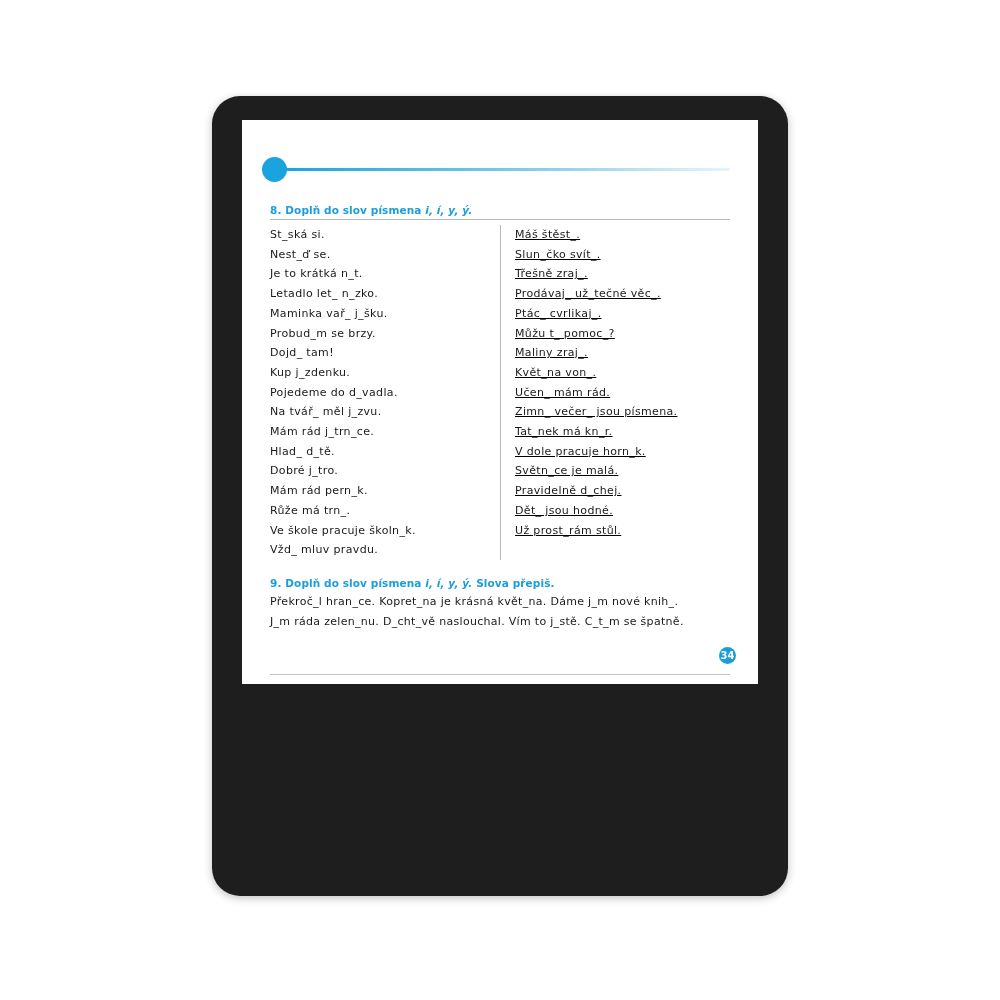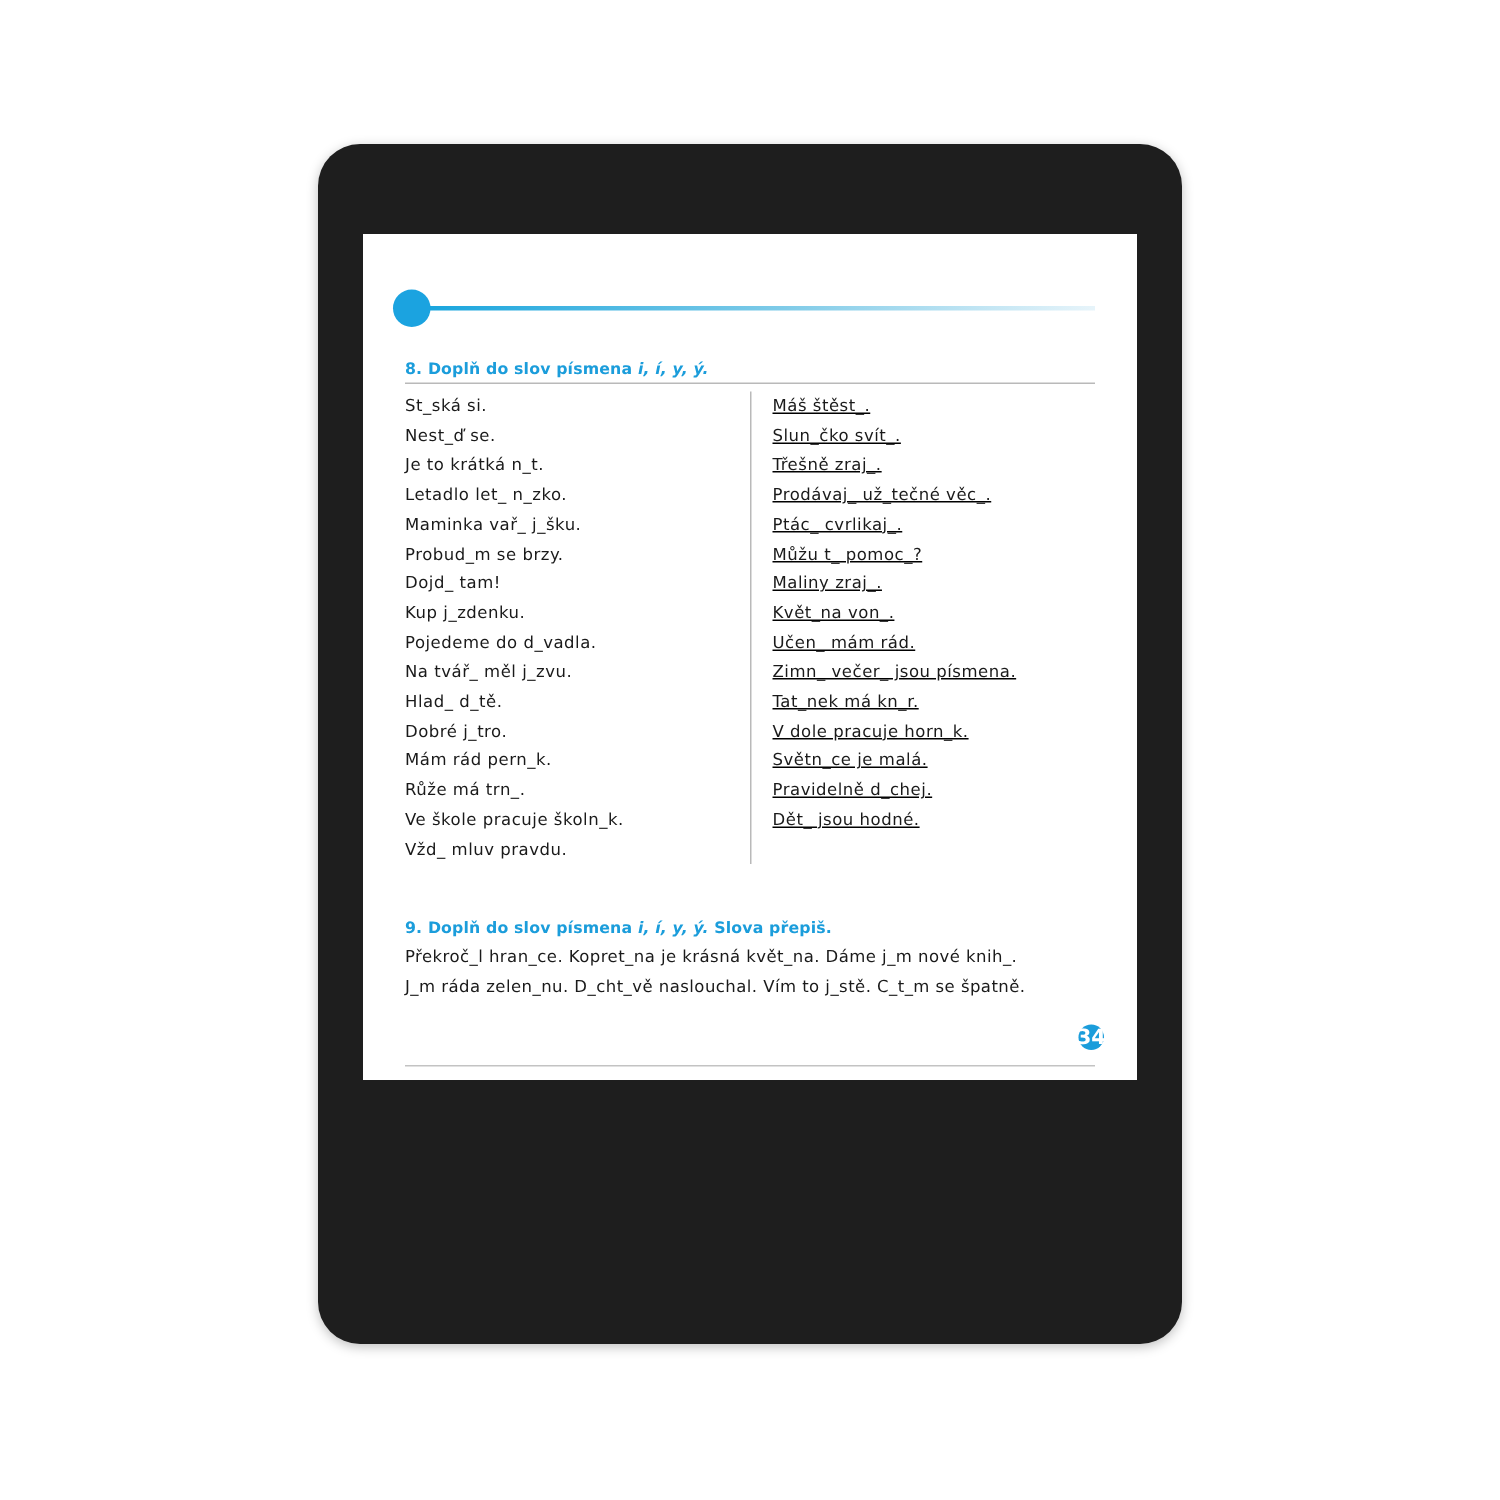--- a/index.html
+++ b/index.html
@@ -33,21 +33,20 @@
 
   
   #page {
     position: absolute;
     left: 242px;
     top: 120px;
     width: 516px;
     height: 564px;
     background: #ffffff;
     overflow: hidden;
-    margin-top: 36px;
   }
 
   
   #header-rule {
     position: absolute;
     left: 28px;
     top: 48px;
     width: 460px;
     height: 3px;
     background: linear-gradient(to right, #13a3dd 0%, #7fcbe8 55%, #e7f4fa 100%);
@@ -141,21 +140,21 @@
   
   #page-number {
     position: absolute;
     right: 22px;
     bottom: 20px;
     width: 17px;
     height: 17px;
     border-radius: 50%;
     background: #1b9ddb;
     color: #ffffff;
-    font-size: 14px;
+    font-size: 10px;
     font-weight: bold;
     display: flex;
     align-items: center;
     justify-content: center;
   }
 </style>
 </head>
 <body>
 
 <div id="stage">
@@ -180,20 +179,21 @@
           <li>St_ská si.</li>
           <li>Nest_ď se.</li>
           <li>Je to krátká n_t.</li>
           <li>Letadlo let_ n_zko.</li>
           <li>Maminka vař_ j_šku.</li>
           <li>Probud_m se brzy.</li>
           <li>Dojd_ tam!</li>
           <li>Kup j_zdenku.</li>
           <li>Pojedeme do d_vadla.</li>
           <li>Na tvář_ měl j_zvu.</li>
+          <li>Mám rád j_trn_ce.</li>
           <li>Hlad_ d_tě.</li>
           <li>Dobré j_tro.</li>
           <li>Mám rád pern_k.</li>
           <li>Růže má trn_.</li>
           <li>Ve škole pracuje školn_k.</li>
           <li>Vžd_ mluv pravdu.</li>
         </ul>
       </div>
       <div class="col col-right">
         <ul>
@@ -205,20 +205,21 @@
           <li>Můžu t_ pomoc_?</li>
           <li>Maliny zraj_.</li>
           <li>Květ_na von_.</li>
           <li>Učen_ mám rád.</li>
           <li>Zimn_ večer_ jsou písmena.</li>
           <li>Tat_nek má kn_r.</li>
           <li>V dole pracuje horn_k.</li>
           <li>Světn_ce je malá.</li>
           <li>Pravidelně d_chej.</li>
           <li>Dět_ jsou hodné.</li>
+          <li>Už prost_rám stůl.</li>
         </ul>
       </div>
     </div>
 
     <div class="ex-title" id="title-9">
       <span>9.</span>
       <span>Doplň do slov písmena</span>
       <span class="ital">i, í, y, ý.</span>
       <span>Slova přepiš.</span>
     </div>

